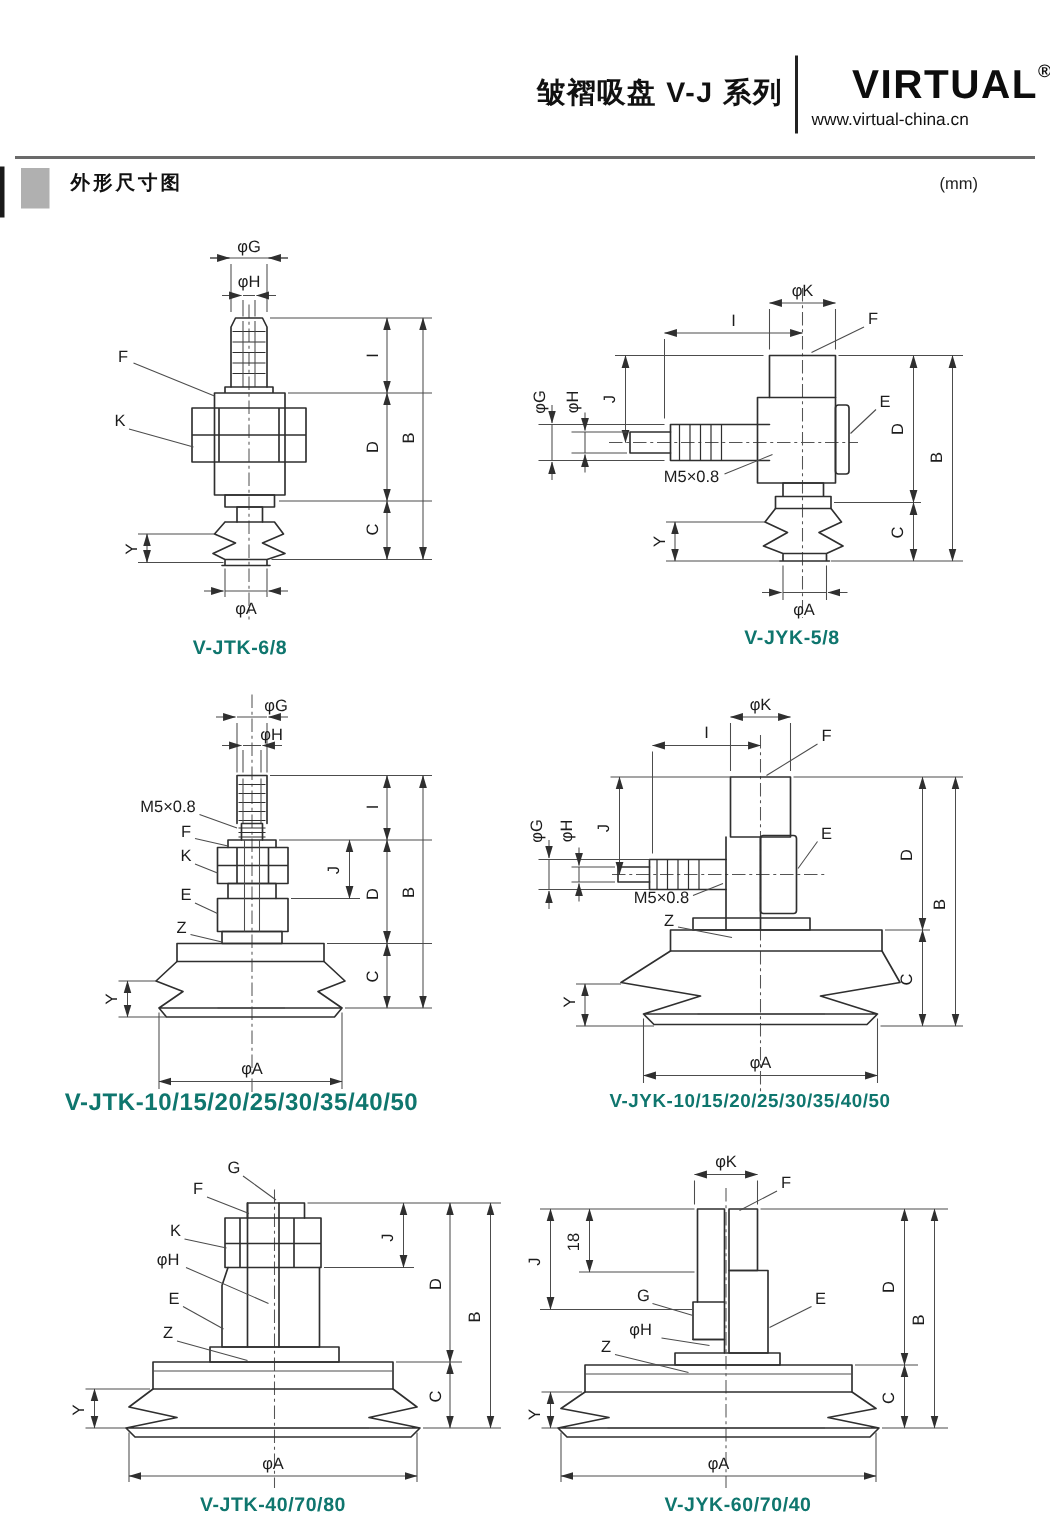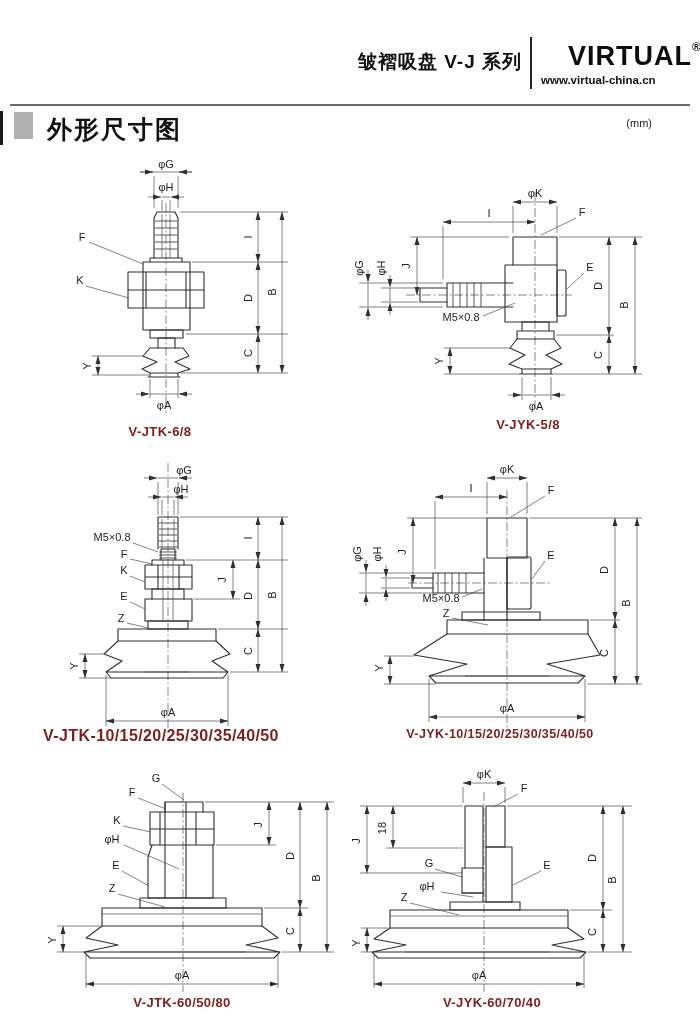--- a/index.html
+++ b/index.html
@@ -7,34 +7,34 @@
     width:700px;height:1025px;position:relative;background:#ffffff;
     font-family:"Liberation Sans", sans-serif;color:#1a1a1a;overflow:hidden;
   }
   
   .hdr-title{position:absolute;left:330px;top:49px;width:192px;text-align:right;
     font-size:19px;font-weight:bold;letter-spacing:1px;color:#111;}
   .hdr-divider{position:absolute;left:530px;top:37px;width:2px;height:52px;background:#222;}
   .brand{position:absolute;left:542px;top:40px;font-size:27px;font-weight:bold;
     letter-spacing:1px;color:#0d0d0d;white-space:nowrap;margin-left:26px;}
   .brand .reg{font-size:12px;vertical-align:14px;letter-spacing:0;}
-  .website{position:absolute;left:541px;top:74px;font-size:11.5px;font-weight:bold;color:#111;}
+  .website{position:absolute;left:541px;top:74px;font-size:11.5px;font-weight:normal;color:#111;}
   .top-rule{position:absolute;left:10px;top:104px;width:680px;height:2px;background:#6a6a6a;}
   .edge-mark{position:absolute;left:0;top:111px;width:3px;height:34px;background:#1a1a1a;}
   .sec-square{position:absolute;left:14px;top:112px;width:19px;height:27px;background:#b0b0b0;}
-  .sec-title{position:absolute;left:47px;top:113px;font-size:25px;font-weight:bold;color:#111;letter-spacing:2px;}
+  .sec-title{position:absolute;left:47px;top:113px;font-size:13px;font-weight:bold;color:#111;letter-spacing:2px;}
   .sec-unit{position:absolute;right:48px;top:117px;font-size:11px;color:#222;}
   
   svg{position:absolute;overflow:visible;}
   .ol{fill:none;stroke:#2f2f2f;stroke-width:1.1;stroke-linejoin:round;stroke-linecap:round;}
   .ol2{fill:none;stroke:#2f2f2f;stroke-width:0.8;stroke-linejoin:round;}
   .tl{fill:none;stroke:#4c4c4c;stroke-width:0.7;}
   .cl{fill:none;stroke:#555;stroke-width:0.7;stroke-dasharray:9 2.5 2 2.5;}
   .dt{font-family:"Liberation Sans",sans-serif;font-size:11px;fill:#1c1c1c;}
-  .cap{position:absolute;font-size:13px;font-weight:bold;color:#7f1d1d;text-align:center;letter-spacing:0.4px;white-space:nowrap;}
+  .cap{position:absolute;font-size:13px;font-weight:bold;color:#0f766e;text-align:center;letter-spacing:0.4px;white-space:nowrap;}
 </style>
 </head>
 <body>
 
 <div class="hdr-title">皱褶吸盘 V-J 系列</div>
 <div class="hdr-divider"></div>
 <div class="brand"><span>VIRTUAL</span><span class="reg">®</span></div>
 <div class="website">www.virtual-china.cn</div>
 <div class="top-rule"></div>
 
@@ -298,21 +298,21 @@
     <path class="tl" d="M269,802 V845" marker-start="url(#arw)" marker-end="url(#arw)"></path>
     <path class="tl" d="M300,802 V908" marker-start="url(#arw)" marker-end="url(#arw)"></path>
     <path class="tl" d="M300,908 V952" marker-start="url(#arw)" marker-end="url(#arw)"></path>
     <path class="tl" d="M327,802 V952" marker-start="url(#arw)" marker-end="url(#arw)"></path>
     <text class="dt" transform="rotate(-90 262 825)" x="262" y="825" text-anchor="middle">J</text>
     <text class="dt" transform="rotate(-90 294 856)" x="294" y="856" text-anchor="middle">D</text>
     <text class="dt" transform="rotate(-90 294 931)" x="294" y="931" text-anchor="middle">C</text>
     <text class="dt" transform="rotate(-90 320 878)" x="320" y="878" text-anchor="middle">B</text>
   </g>
 </svg>
-<div class="cap" style="left:82px;top:995px;width:200px">V-JTK-60/50/80</div>
+<div class="cap" style="left:82px;top:995px;width:200px">V-JTK-40/70/80</div>
 
 <svg style="left:350px;top:765px" width="345" height="250" viewBox="350 765 345 250">
   <g>
     <path class="cl" d="M484,792 V992"></path>
     <path class="ol" d="M465,806 H483 V868 M465,806 V868"></path>
     <rect class="ol" x="462" y="868" width="21" height="25"></rect>
     <path class="ol" d="M462,893 H483 V902"></path>
     <rect class="ol" x="486" y="806" width="19" height="41"></rect>
     <path class="ol" d="M486,847 H512 V902 H486 Z"></path>
     <path class="ol" d="M450,902 H520 V910 H450 Z"></path>

